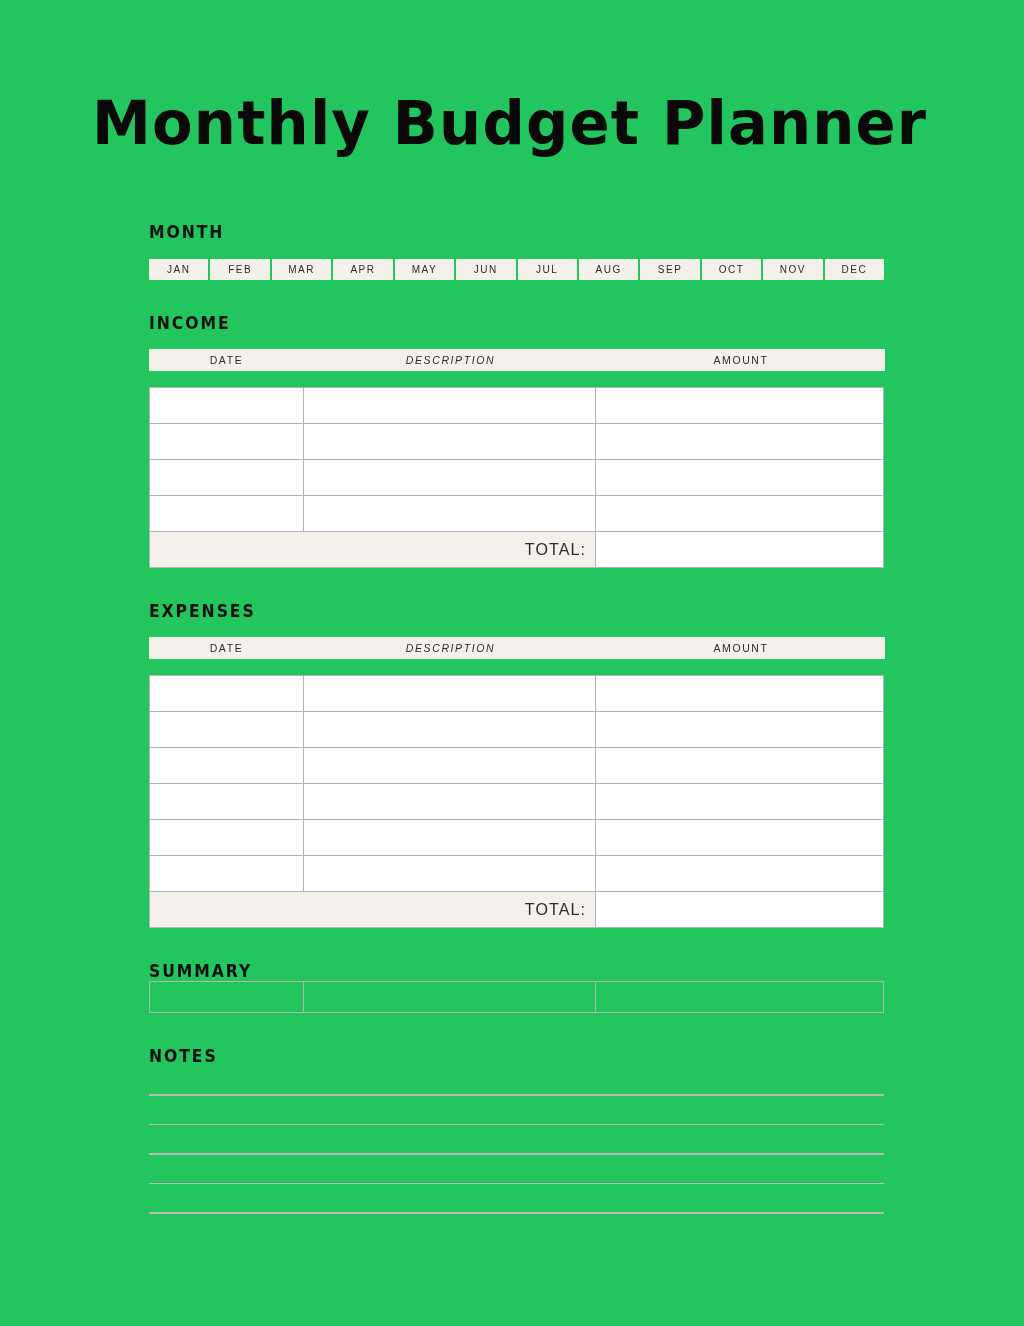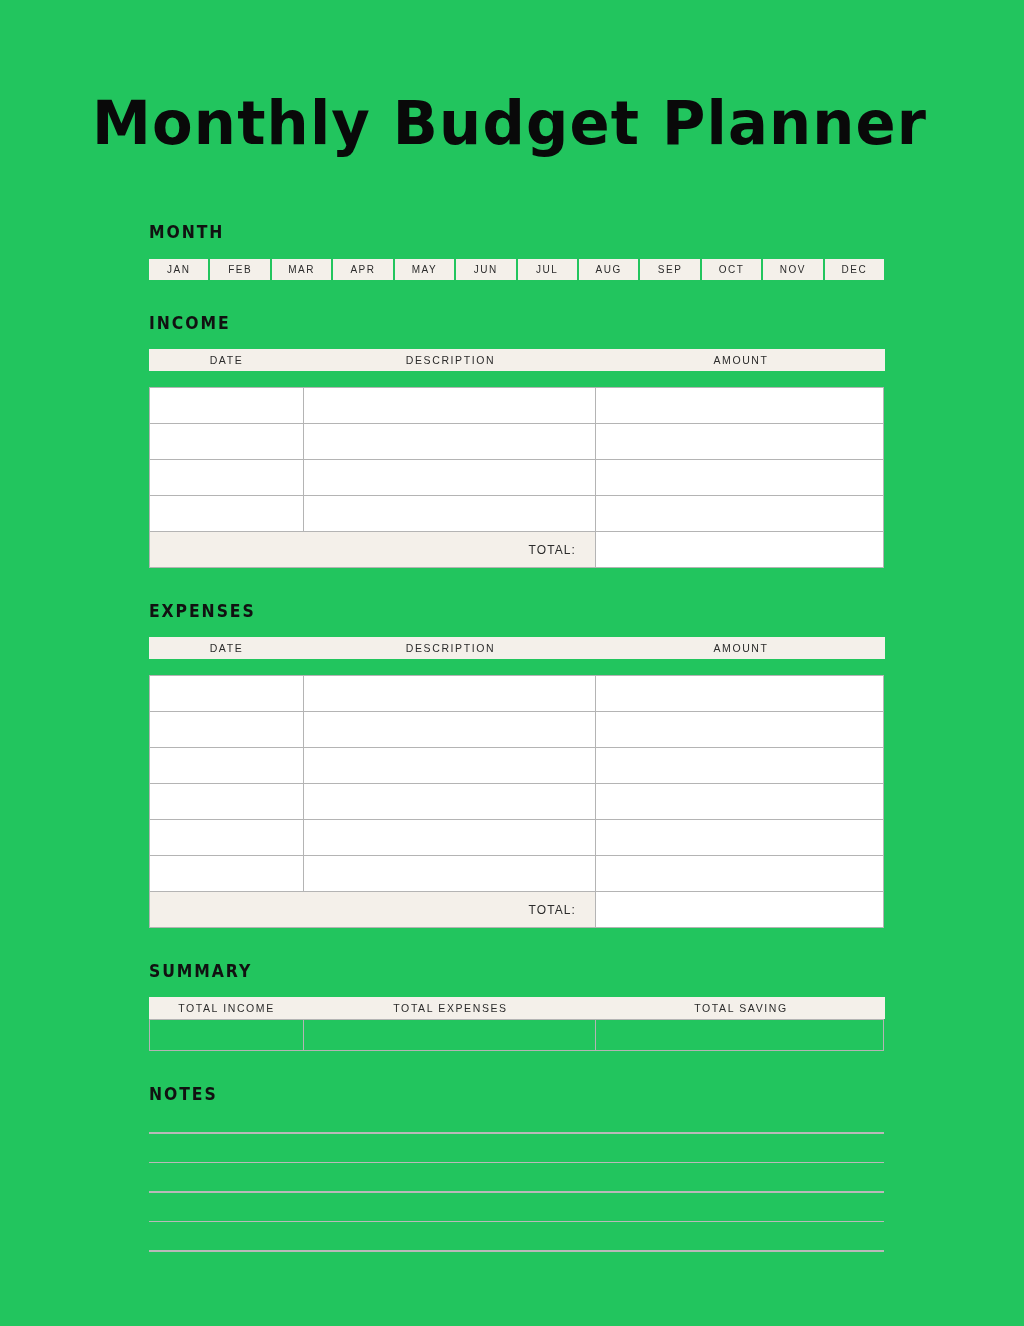--- a/index.html
+++ b/index.html
@@ -80,21 +80,21 @@
   }
   .band > div {
     line-height: 22px;
     text-align: center;
     font-size: 10.5px;
     letter-spacing: 1.6px;
     color: #2b2b2b;
     white-space: nowrap;
   }
   .col-date        { width: 155px; }
-  .col-description { width: 293px; }
+  .col-description { width: 293px; font-style: italic; }
   .col-amount      { width: 288px; }
 
   
   .grid {
     width: 735px;
     border: 1px solid #b4b4b4;
     border-bottom: none;
     background: #ffffff;
   }
   .grid-row {
@@ -115,23 +115,23 @@
   .total-row {
     display: flex;
     height: 36px;
     border-bottom: 1px solid #b4b4b4;
   }
   .total-label {
     width: 446px;
     background: #f4f0ea;
     border-right: 1px solid #b4b4b4;
     text-align: right;
-    padding-right: 19px;
+    padding-right: 9px;
     line-height: 36px;
-    font-size: 12px;
+    font-size: 16px;
     letter-spacing: 1.1px;
     color: #2b2b2b;
   }
   .total-value { flex: 1 1 auto; }
 
   
   .summary-grid {
     width: 735px;
     border: 1px solid #b4b4b4;
     display: flex;
@@ -249,25 +249,20 @@
         <div class="cell-description"></div>
         <div class="cell-amount"></div>
       </div>
       <div class="total-row">
         <div class="total-label">TOTAL:</div>
         <div class="total-value"></div>
       </div>
     </div>
 
     <div class="section-heading gap-heading">SUMMARY</div>
-    <div class="band gap-band">
-      <div class="col-date">TOTAL INCOME</div>
-      <div class="col-description">TOTAL EXPENSES</div>
-      <div class="col-amount">TOTAL SAVING</div>
-    </div>
     <div class="summary-grid">
       <div class="sum-a"></div>
       <div class="sum-b"></div>
       <div class="sum-c"></div>
     </div>
 
     <div class="section-heading gap-heading">NOTES</div>
     <div class="notes-lines">
       <div class="note-line"></div>
       <div class="note-line"></div>

